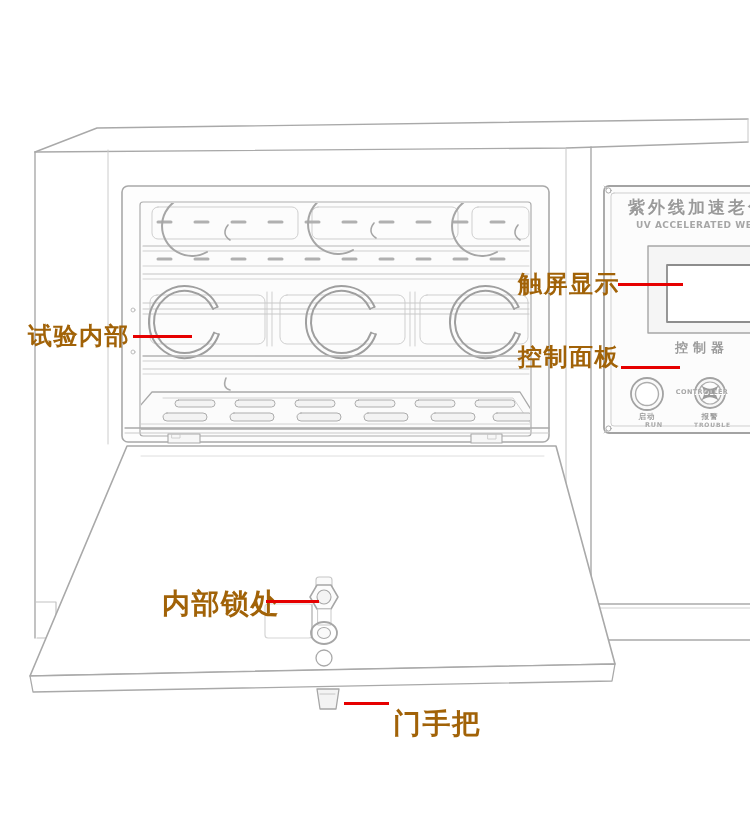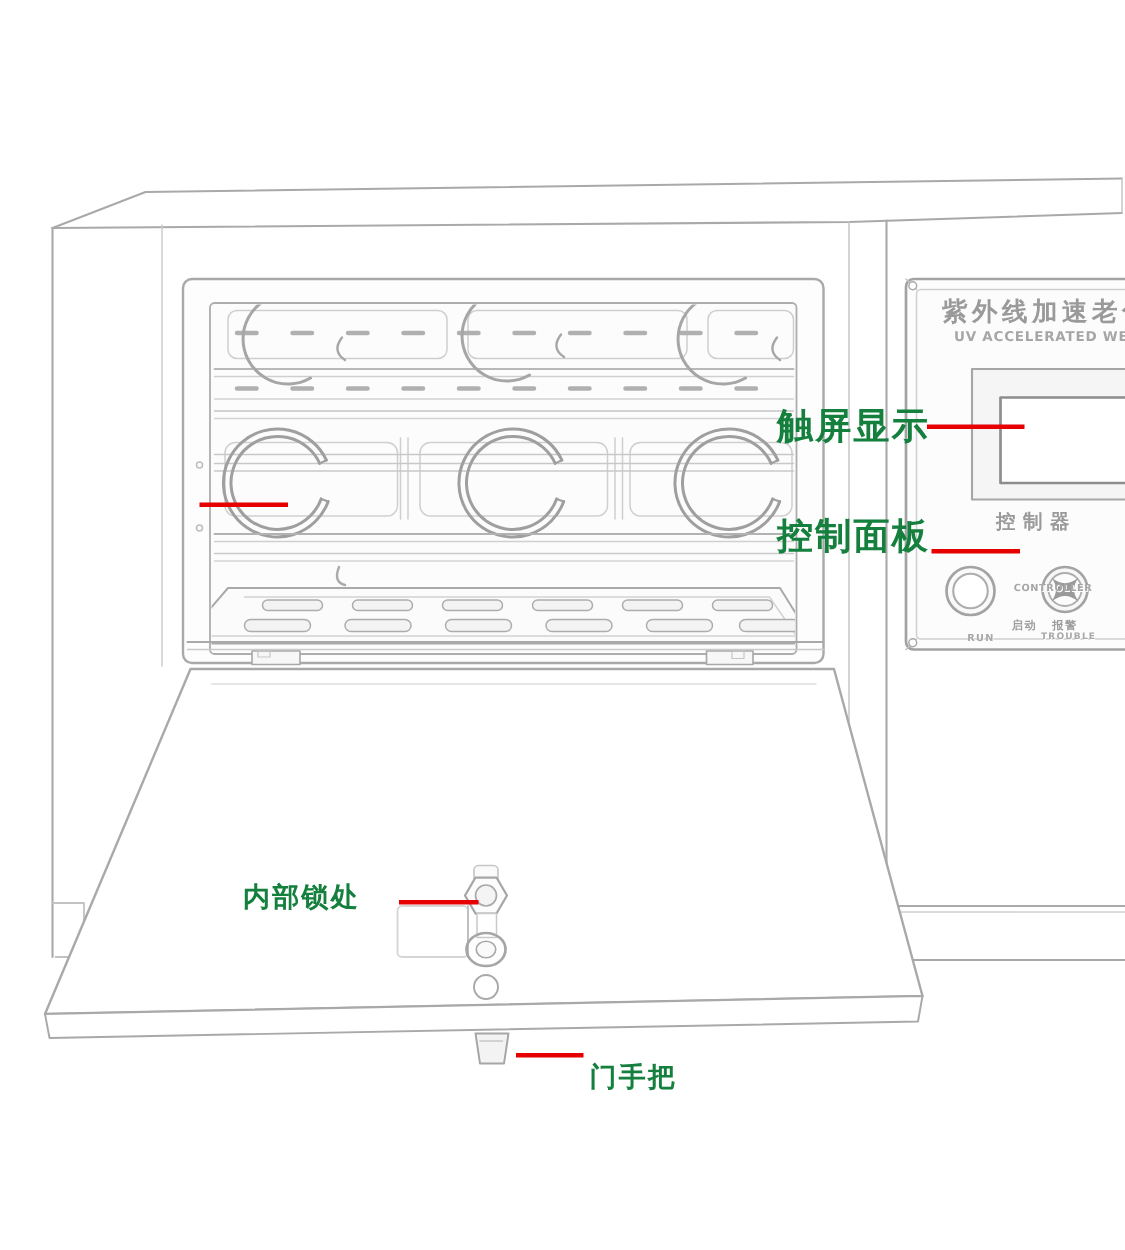--- a/index.html
+++ b/index.html
@@ -3,35 +3,35 @@
 <meta charset="utf-8">
 <style>
   html,body{margin:0;padding:0;background:#ffffff;}
   #stage{
     position:relative;width:750px;height:833px;background:#ffffff;
     overflow:hidden;font-family:"DejaVu Sans","Liberation Sans",sans-serif;
   }
   svg{position:absolute;left:0;top:0;}
   
   .ann{
-    position:absolute;font-weight:900;color:#15803d;white-space:nowrap;
+    position:absolute;font-weight:900;color:#a16207;white-space:nowrap;
     font-size:24px;letter-spacing:1.5px;line-height:1.1;
     font-family:"DejaVu Sans","Liberation Sans",sans-serif;
   }
-  .ann.small{font-size:18px;}
+  .ann.small{font-size:28px;}
   
   .leader{position:absolute;height:3px;background:#e60000;}
   
   .panel-txt{
     position:absolute;color:#9a9a9a;font-weight:bold;white-space:nowrap;
     text-shadow:0.5px 0.5px 0 #ffffff;
   }
   .panel-title{font-size:17px;letter-spacing:3px;}
   .panel-sub{font-size:9px;letter-spacing:0.5px;color:#a6a6a6;}
-  .ctrl-cn{font-size:13px;letter-spacing:5px;}
+  .ctrl-cn{font-size:13px;letter-spacing:5px;text-align:center;}
   .ctrl-en{font-size:6.5px;letter-spacing:0.4px;color:#a6a6a6;text-align:center;}
   .knob-cn{font-size:7.5px;letter-spacing:1px;text-align:center;color:#9d9d9d;}
   .knob-en{font-size:6.5px;letter-spacing:0.8px;text-align:right;color:#a8a8a8;}
 </style>
 </head>
 <body>
 
 <div id="stage">
 
   <svg width="750" height="833" viewBox="0 0 750 833" fill="none" stroke-linecap="round" stroke-linejoin="round">
@@ -194,25 +194,26 @@
       <circle cx="710" cy="393" r="15" fill="#f7f7f7" stroke="#a3a3a3" stroke-width="1.8"></circle>
       <circle cx="710" cy="393" r="11" fill="#fcfcfc" stroke="#adadad" stroke-width="1.2"></circle>
       <path d="M701,385 C707,390 713,390 719,385 C715,391 715,395 719,401 C713,396 707,396 701,401 C705,395 705,391 701,385 Z" fill="#9a9a9a"></path>
     </g>
   </svg>
 
   <div class="panel-txt panel-title" style="left:628px;top:196px;">紫外线加速老化试</div>
   <div class="panel-txt panel-sub" style="left:636px;top:220px;">UV ACCELERATED WEATHERING</div>
   <div class="panel-txt ctrl-cn" style="left:664px;top:339px;width:76px;">控制器</div>
   <div class="panel-txt ctrl-en" style="left:664px;top:356px;width:76px;margin-top:32px;">CONTROLLER</div>
-  <div class="panel-txt knob-cn" style="left:631px;top:412px;width:32px;margin-left:36px;">启动</div>
+  <div class="panel-txt knob-cn" style="left:631px;top:412px;width:32px;">启动</div>
   <div class="panel-txt knob-en" style="left:631px;top:421px;width:32px;">RUN</div>
   <div class="panel-txt knob-cn" style="left:694px;top:412px;width:32px;">报警</div>
   <div class="panel-txt knob-en" style="left:694px;top:421px;width:32px;font-size:6px;">TROUBLE</div>
 
+  <div class="ann" style="left:28px;top:323px;">试验内部</div>
   <div class="leader" style="left:133px;top:335px;width:59px;"></div>
 
   <div class="ann" style="left:518px;top:271px;">触屏显示</div>
   <div class="leader" style="left:618px;top:283px;width:65px;"></div>
 
   <div class="ann" style="left:518px;top:344px;">控制面板</div>
   <div class="leader" style="left:621px;top:366px;width:59px;"></div>
 
   <div class="ann small" style="left:162px;top:589px;">内部锁处</div>
   <div class="leader" style="left:266px;top:600px;width:53px;"></div>

